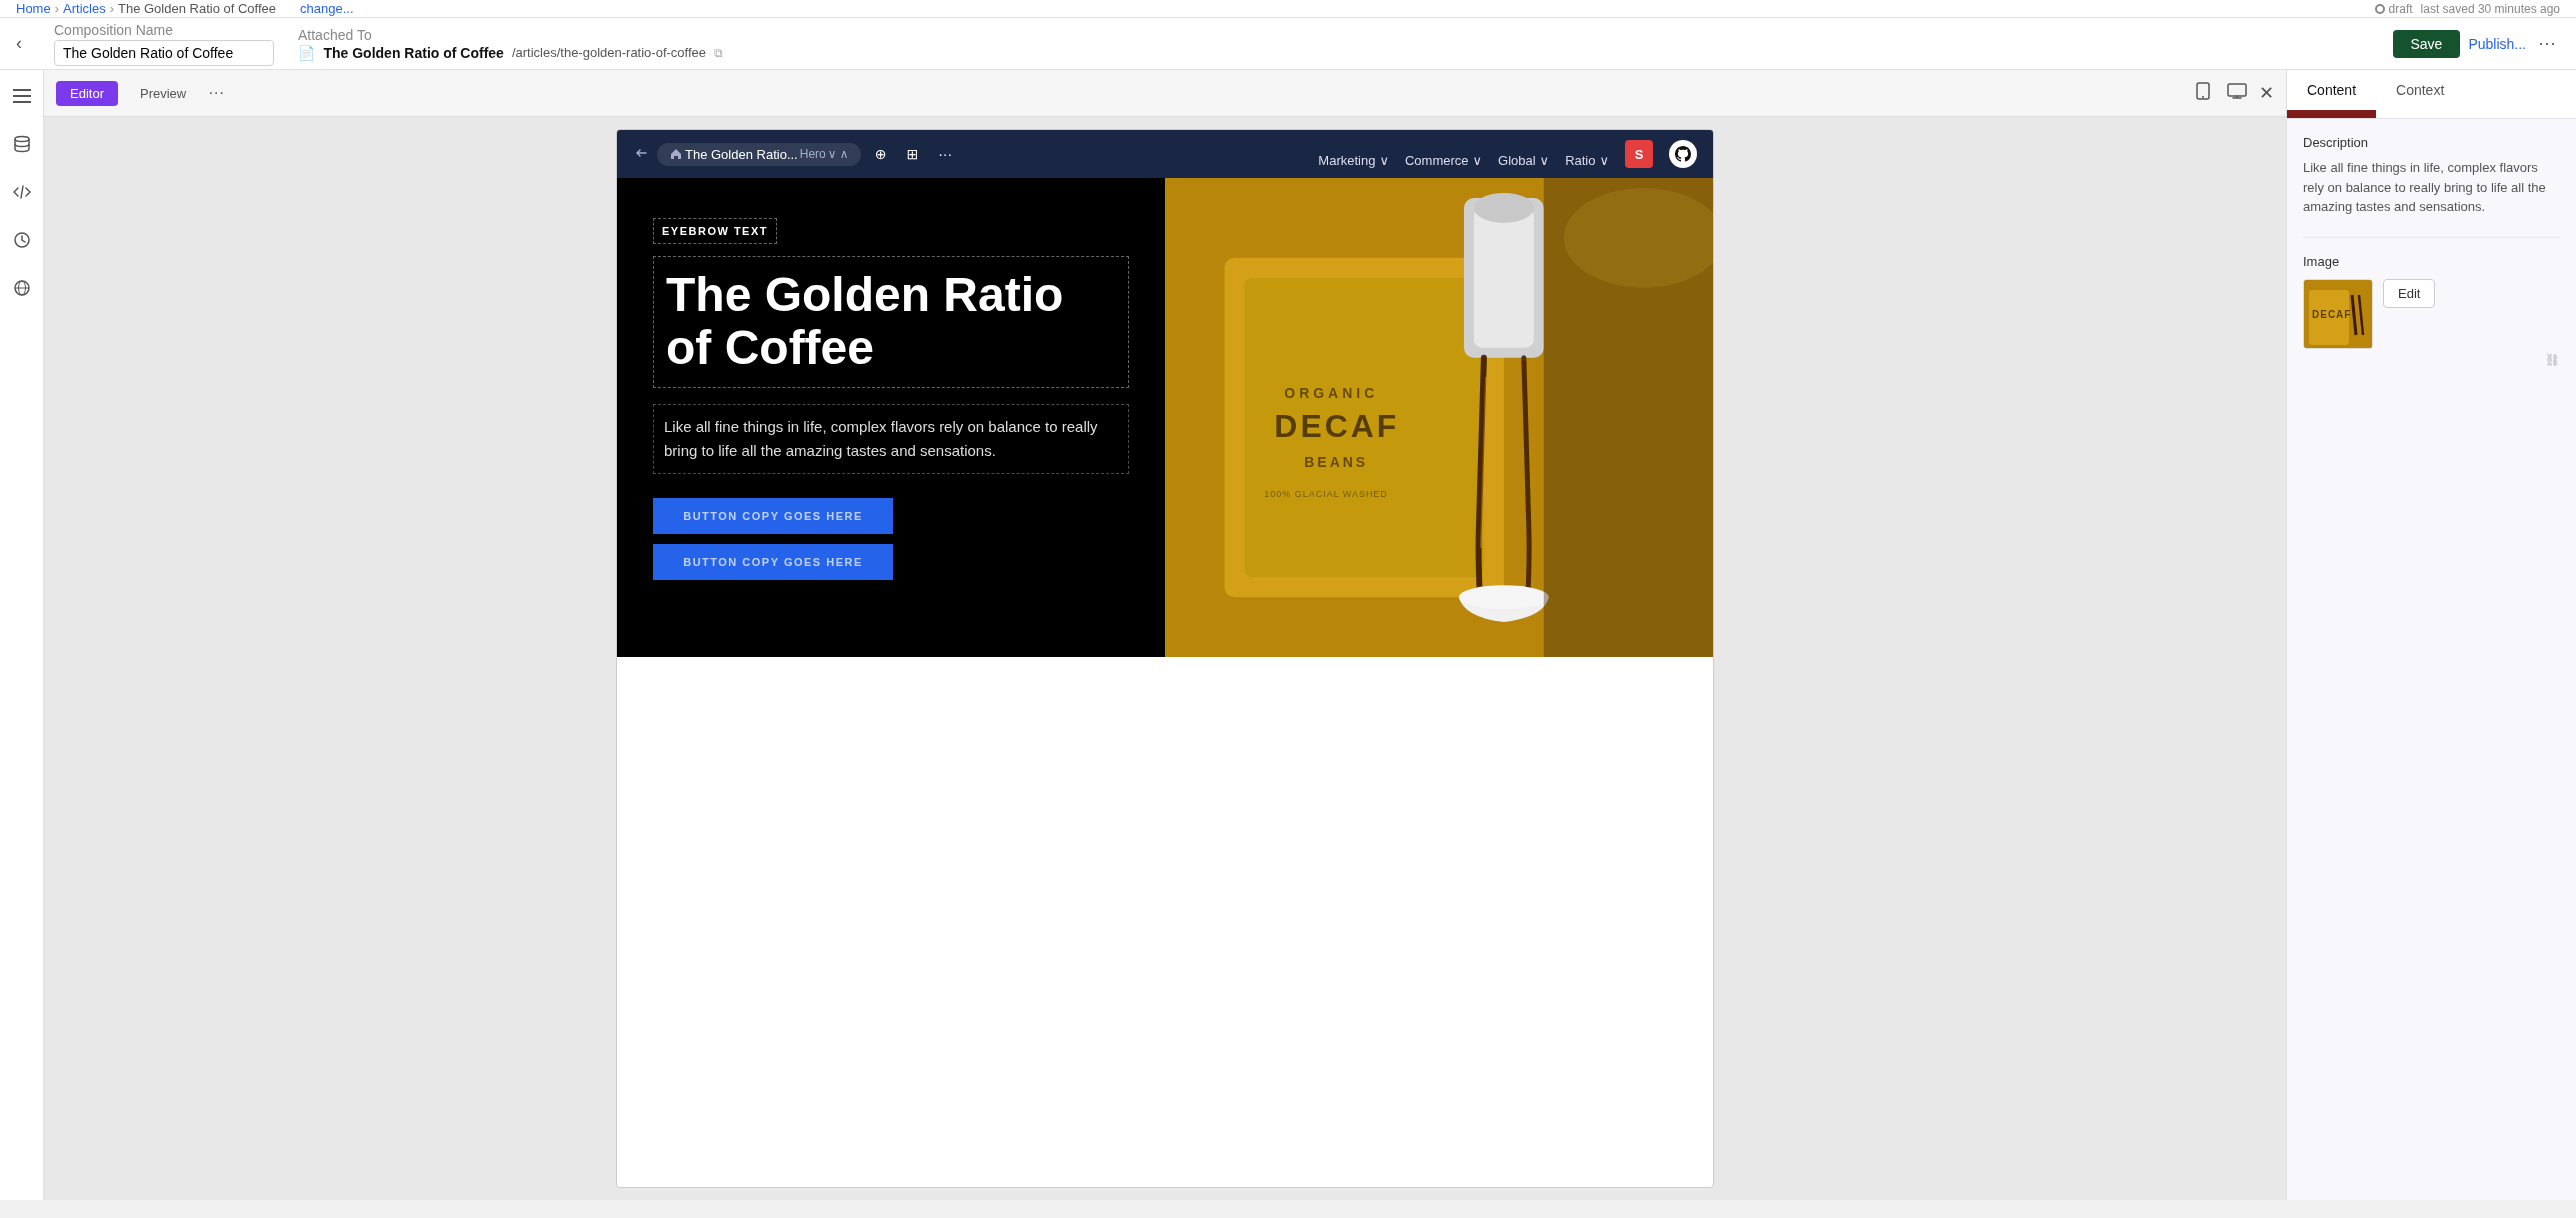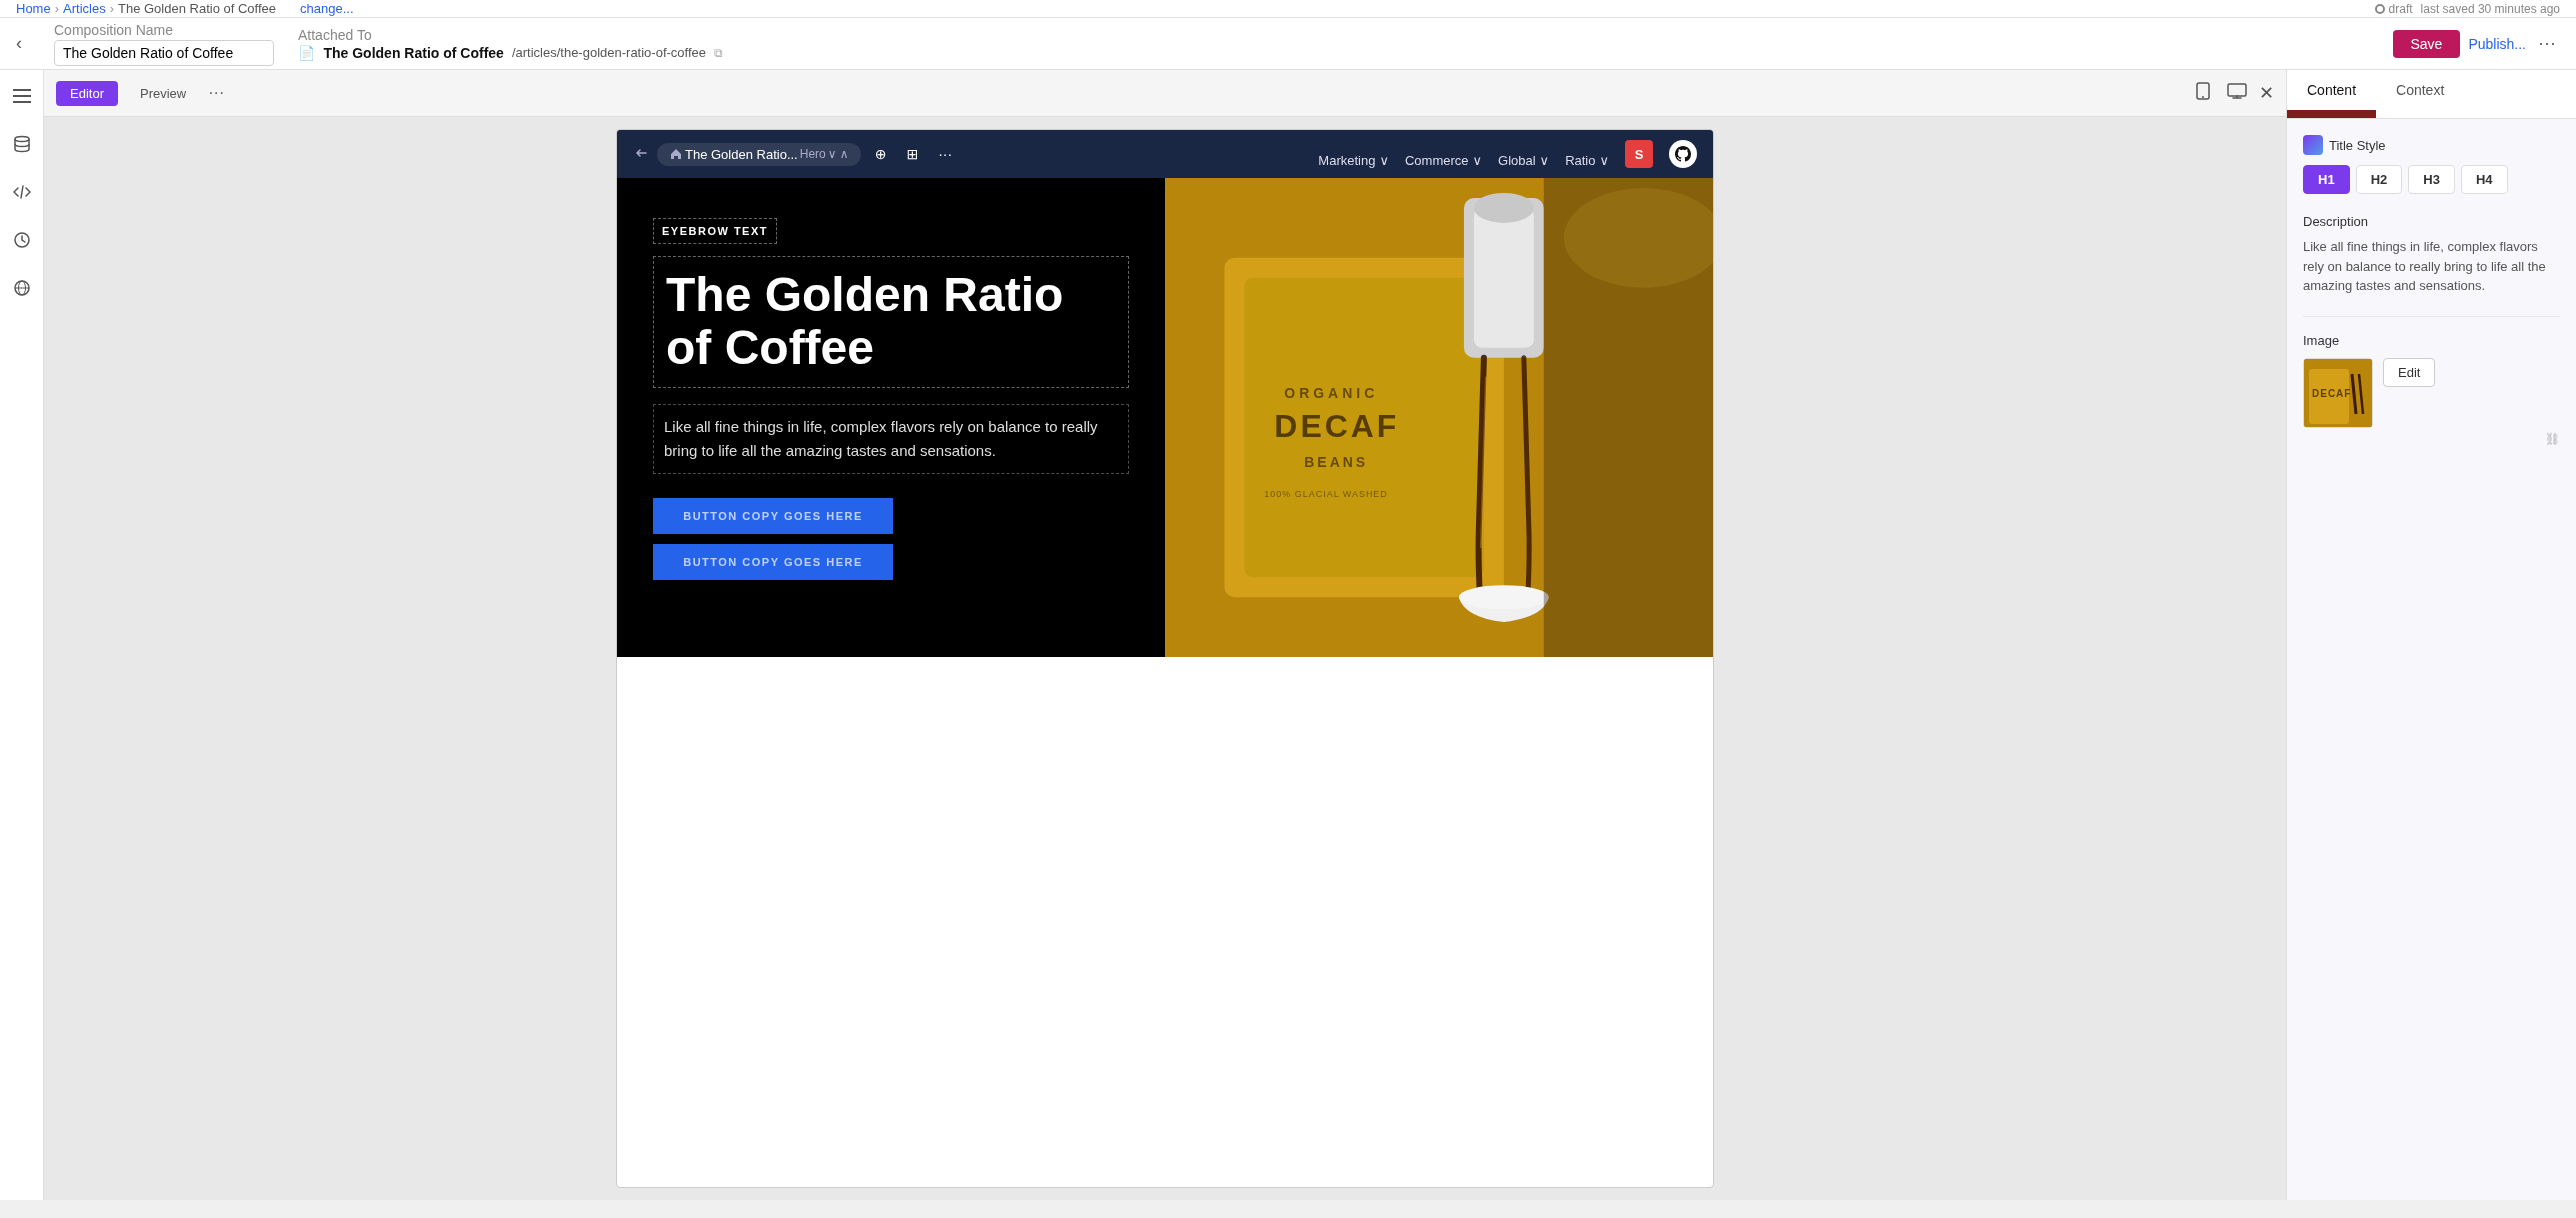--- a/index.html
+++ b/index.html
@@ -84,21 +84,21 @@
     .attached-name { font-size: 14px; font-weight: 600; color: #111; }
     .attached-url { font-size: 13px; color: #555; }
     .copy-icon { color: #aaa; font-size: 12px; cursor: pointer; }
     .comp-bar-right {
       margin-left: auto;
       display: flex;
       align-items: center;
       gap: 8px;
     }
     .save-btn {
-      background: #be185d;
+      background: #14532d;
       color: #fff;
       border: none;
       border-radius: 4px;
       padding: 6px 18px;
       font-size: 14px;
       cursor: pointer;
       font-weight: 500;
     }
     .publish-btn {
       background: transparent;
@@ -699,32 +699,20 @@
     </div>
   </div>
 
   <div class="right-panel">
     <div class="panel-tabs">
       <div class="panel-tab active">Content</div>
       <div class="panel-tab">Context</div>
     </div>
     <div class="panel-content">
 
-      <div class="panel-section">
-        <div class="title-style-label">
-          <span class="title-style-icon"></span>
-          <span>Title Style</span>
-        </div>
-        <div class="heading-buttons">
-          <button class="h-btn active">H1</button>
-          <button class="h-btn">H2</button>
-          <button class="h-btn">H3</button>
-          <button class="h-btn">H4</button>
-        </div>
-      </div>
 
       <div class="panel-section">
         <div class="panel-desc-label">Description</div>
         <p class="panel-desc-text">Like all fine things in life, complex flavors rely on balance to really bring to life all the amazing tastes and sensations.</p>
 
       </div>
 
       <hr class="panel-divider">
 
       <div class="panel-section">

